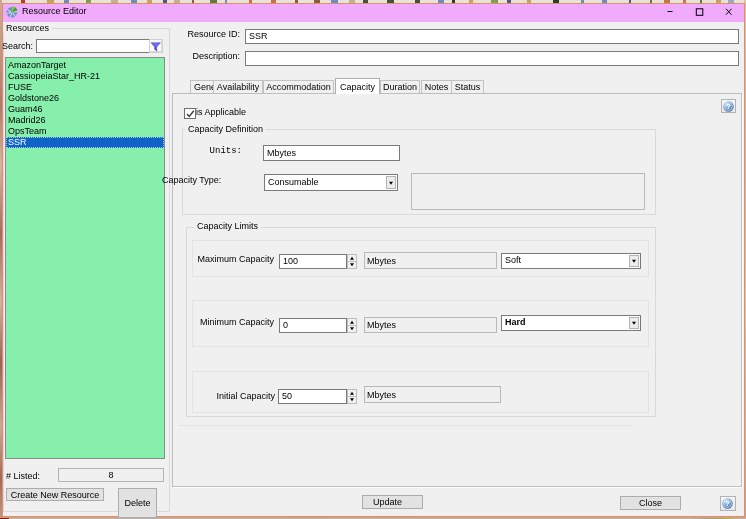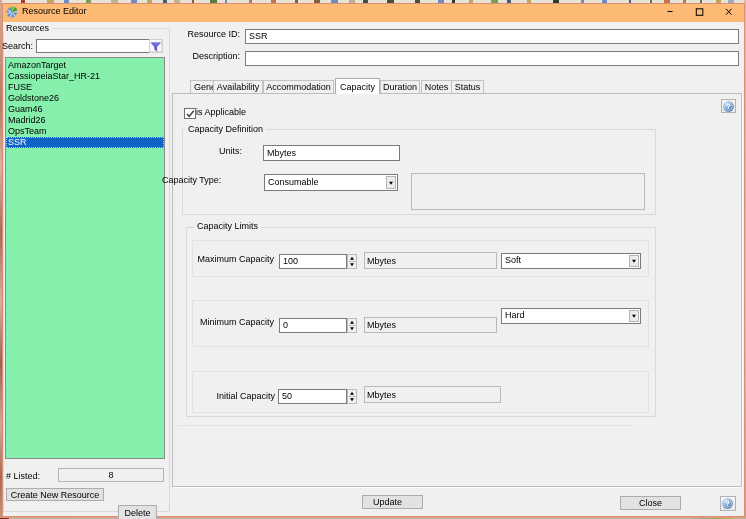--- a/index.html
+++ b/index.html
@@ -10,21 +10,21 @@
 #strip-top { left:0; top:0; width:746px; height:4px;
  background:linear-gradient(90deg,#e9e3d7 0px,#e9e3d7 21px,#b83a2c 21px,#b83a2c 25px,#e9e3d7 25px,#e9e3d7 47px,#c8a35c 47px,#c8a35c 54px,#e9e3d7 54px,#e9e3d7 64px,#6f8cc0 64px,#6f8cc0 69px,#e9e3d7 69px,#e9e3d7 86px,#7fa04f 86px,#7fa04f 91px,#e9e3d7 91px,#e9e3d7 111px,#c0b090 111px,#c0b090 118px,#e9e3d7 118px,#e9e3d7 131px,#6f8cc0 131px,#6f8cc0 137px,#e9e3d7 137px,#e9e3d7 147px,#c8a35c 147px,#c8a35c 152px,#e9e3d7 152px,#e9e3d7 163px,#4a5a7a 163px,#4a5a7a 167px,#e9e3d7 167px,#e9e3d7 174px,#c0b090 174px,#c0b090 180px,#e9e3d7 180px,#e9e3d7 192px,#8a5e3a 192px,#8a5e3a 194px,#e9e3d7 194px,#e9e3d7 210px,#5f7a40 210px,#5f7a40 217px,#e9e3d7 217px,#e9e3d7 225px,#6f8cc0 225px,#6f8cc0 227px,#e9e3d7 227px,#e9e3d7 249px,#c2754a 249px,#c2754a 252px,#e9e3d7 252px,#e9e3d7 271px,#c2754a 271px,#c2754a 276px,#e9e3d7 276px,#e9e3d7 295px,#8a5e3a 295px,#8a5e3a 298px,#e9e3d7 298px,#e9e3d7 314px,#8a5e3a 314px,#8a5e3a 320px,#e9e3d7 320px,#e9e3d7 331px,#6f8cc0 331px,#6f8cc0 338px,#e9e3d7 338px,#e9e3d7 349px,#c0b090 349px,#c0b090 355px,#e9e3d7 355px,#e9e3d7 363px,#44503c 363px,#44503c 368px,#e9e3d7 368px,#e9e3d7 387px,#44503c 387px,#44503c 394px,#e9e3d7 394px,#e9e3d7 415px,#44503c 415px,#44503c 420px,#e9e3d7 420px,#e9e3d7 438px,#6f8cc0 438px,#6f8cc0 444px,#e9e3d7 444px,#e9e3d7 452px,#2a3c2a 452px,#2a3c2a 455px,#e9e3d7 455px,#e9e3d7 469px,#c8a35c 469px,#c8a35c 473px,#e9e3d7 473px,#e9e3d7 491px,#7fa04f 491px,#7fa04f 498px,#e9e3d7 498px,#e9e3d7 507px,#4a5a7a 507px,#4a5a7a 511px,#e9e3d7 511px,#e9e3d7 527px,#c8a35c 527px,#c8a35c 531px,#e9e3d7 531px,#e9e3d7 553px,#2a3c2a 553px,#2a3c2a 559px,#e9e3d7 559px,#e9e3d7 581px,#6f8cc0 581px,#6f8cc0 584px,#e9e3d7 584px,#e9e3d7 602px,#6f8cc0 602px,#6f8cc0 607px,#e9e3d7 607px,#e9e3d7 629px,#4a5a7a 629px,#4a5a7a 631px,#e9e3d7 631px,#e9e3d7 650px,#5f7a40 650px,#5f7a40 652px,#e9e3d7 652px,#e9e3d7 664px,#c2754a 664px,#c2754a 670px,#e9e3d7 670px,#e9e3d7 683px,#c2754a 683px,#c2754a 686px,#e9e3d7 686px,#e9e3d7 700px,#5f7a40 700px,#5f7a40 702px,#e9e3d7 702px,#e9e3d7 716px,#c8a35c 716px,#c8a35c 721px,#e9e3d7 721px,#e9e3d7 728px,#9aa8c0 728px,#9aa8c0 734px,#e9e3d7 734px,#e9e3d7 751px,#c8a35c 751px,#c8a35c 754px,#e9e3d7 754px,#e9e3d7 746px); }
 #strip-left { left:0; top:0; width:2px; height:519px;
  background:linear-gradient(180deg,#d0a890 0%,#c89680 10%,#b07a64 20%,#d8b4a0 32%,#a86a58 45%,#d5b0a0 58%,#9c6250 70%,#cfa896 82%,#a46a56 92%,#c49884 100%); }
 #strip-right { right:0; top:0; width:2px; height:519px;
  background:linear-gradient(180deg,#e7bb9e 0%,#e2b094 30%,#e7bb9e 60%,#dfa988 85%,#d99f7e 100%); }
 #strip-bottom { left:0; bottom:0; width:746px; height:1px;
  background:linear-gradient(90deg,#7c241c 0px,#7c241c 9px,#b7b3ab 9px,#b9b5ad 690px,#a4a296 700px,#9aa062 716px,#b0b257 730px,#b7b3ab 738px,#b7b3ab 746px); }
 
 #win { left:2px; top:3px; width:743px; height:514px; background:#f0f0f0; border:1px solid #dc8f6e; box-shadow:0 1px 0 #daa183; }
-#titlebar { left:0; top:0; width:741px; height:18px; background:#fdba74; }
+#titlebar { left:0; top:0; width:741px; height:18px; background:#f0abfc; }
 
 .lbl { position:absolute; font-size:9px; white-space:nowrap; }
 .field { position:absolute; background:#fff; border:1px solid #7a7a7a; font-size:9px; }
 .field span { position:absolute; left:3px; top:50%; transform:translateY(-50%); }
 .gbox { position:absolute; border:1px solid #d9d9d9; }
 .glegend { position:absolute; background:#f0f0f0; padding:0 3px; font-size:9px; white-space:nowrap; }
 .rowpanel { position:absolute; border:1px solid #e3e3e3; }
 .disbox { position:absolute; background:#f0f0f0; border:1px solid #b9b9b9; font-size:9px; }
 .btn { position:absolute; background:#e2e2e2; border:1px solid #acacac; font-size:9px; text-align:center; }
 .btn span { position:absolute; left:0; right:0; top:50%; transform:translateY(-50%); white-space:nowrap; }
@@ -104,21 +104,21 @@
     <div class="li sel">SSR</div>
   </div>
 
   <div class="lbl" style="left:3px;top:467px;"># Listed:</div>
   <div class="disbox" style="left:55px;top:464px;width:106px;height:14px;border-color:#b4b4b4;">
     <span style="position:absolute;left:0;right:0;top:50%;transform:translateY(-50%);text-align:center;">8</span>
   </div>
   <div class="btn" style="left:3px;top:484px;width:98px;height:13px;">
       <span>Create New Resource</span>
     </div>
-  <div class="btn" style="left:115px;top:501px;width:39px;height:15px;">
+  <div class="btn" style="left:115px;top:484px;width:39px;height:30px;">
       <span>Delete</span>
     </div>
 
   <div class="lbl" style="left:139px;top:25px;width:98px;text-align:right;">Resource ID:</div>
   <div class="field" style="left:242px;top:25px;width:494px;height:15px;">
       <span style="top:45%;">SSR</span>
     </div>
   <div class="lbl" style="left:139px;top:47px;width:98px;text-align:right;">Description:</div>
   <div class="field" style="left:242px;top:47px;width:494px;height:15px;"></div>
 
@@ -152,21 +152,21 @@
 
     <div class="abs" style="left:181px;top:104px;width:11.5px;height:10.5px;background:#fff;border:1px solid #6e6e6e;"></div>
     <svg class="abs" style="left:183px;top:106px" width="9" height="8" viewBox="0 0 9 8">
       <path d="M1 4 L3.2 6.4 L7.8 0.8" fill="none" stroke="#3a3a3a" stroke-width="1.4"></path>
     </svg>
     <div class="lbl" style="left:193px;top:103px;">is Applicable</div>
 
     <div class="gbox" style="left:179px;top:125px;width:474px;height:86px;"></div>
     <div class="glegend" style="left:182px;top:120px;">Capacity Definition</div>
 
-    <div class="lbl" style="left:159px;top:142px;width:80px;text-align:right;">Units:</div>
+    <div class="lbl" style="left:159px;top:142px;width:80px;text-align:right;font-family:Liberation Mono, monospace;">Units:</div>
     <div class="field" style="left:260px;top:141px;width:137px;height:16px;">
         <span>Mbytes</span>
       </div>
 
     <div class="lbl" style="left:159px;top:171px;width:95px;text-align:left;">Capacity Type:</div>
     <div class="combo" style="left:261px;top:170px;width:134px;height:17px;">
         <span class="ctext">Consumable</span>
         <span class="cbtn"></span>
       </div>
 
@@ -197,21 +197,21 @@
     <div class="spin" style="left:276px;top:314px;width:68px;height:15px;">
         <span class="stext">0</span>
       <span class="sbtns">
           <span class="sup"></span>
           <span class="sdn"></span>
         </span>
       </div>
     <div class="disbox" style="left:361px;top:313px;width:133px;height:16px;">
         <span style="position:absolute;left:2px;top:50%;transform:translateY(-50%);">Mbytes</span>
       </div>
-    <div class="combo" style="left:498px;top:304px;width:140px;height:16px;">
+    <div class="combo" style="left:498px;top:311px;width:140px;height:16px;font-weight:bold;">
         <span class="ctext">Hard</span>
         <span class="cbtn"></span>
       </div>
 
     <div class="rowpanel" style="left:189px;top:367px;width:457px;height:42px;"></div>
     <div class="lbl" style="left:172px;top:387px;width:100px;text-align:right;">Initial Capacity</div>
     <div class="spin" style="left:275px;top:385px;width:69px;height:15px;">
         <span class="stext">50</span>
       <span class="sbtns">
           <span class="sup"></span>

